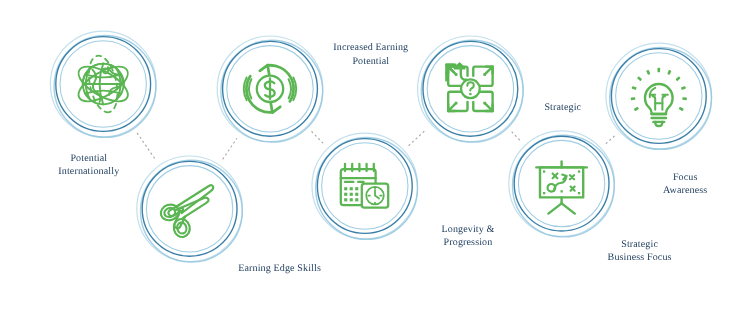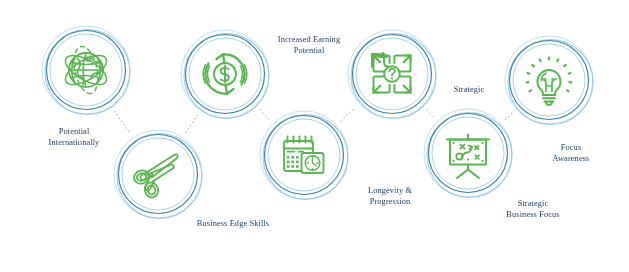--- a/index.html
+++ b/index.html
@@ -297,21 +297,21 @@
           <circle r="39.5" fill="#ffffff" stroke="#3a7fa8" stroke-width="1.15"></circle>
           <circle r="36" fill="none" stroke="#8fc4dd" stroke-width="0.9" opacity="0.85"></circle>
           <use href="#icon-lightbulb-idea-icon"></use>
         </g>
       </g>
   </svg>
 
   <div id="label-layer">
       <div class="node-label" style="left: 74px; top: 137px; color: rgb(27, 58, 92);">Potential
 Internationally</div>
-      <div class="node-label" style="left: 233px; top: 223px; color: rgb(27, 58, 92);">Business Edge Skills</div>
+      <div class="node-label" style="left: 233px; top: 223px; color: rgb(27, 58, 92);">Earning Edge Skills</div>
       <div class="node-label" style="left: 309px; top: 45px; color: rgb(27, 58, 92);">Increased Earning
 Potential</div>
       <div class="node-label" style="left: 390px; top: 196px; color: rgb(27, 58, 92);">Longevity &amp;
 Progression</div>
       <div class="node-label" style="left: 469px; top: 89px; color: rgb(27, 58, 92);">Strategic</div>
       <div class="node-label" style="left: 533px; top: 209px; color: rgb(27, 58, 92);">Strategic
 Business Focus</div>
       <div class="node-label" style="left: 571px; top: 153px; color: rgb(27, 58, 92);">Focus
 Awareness</div>
     </div>

